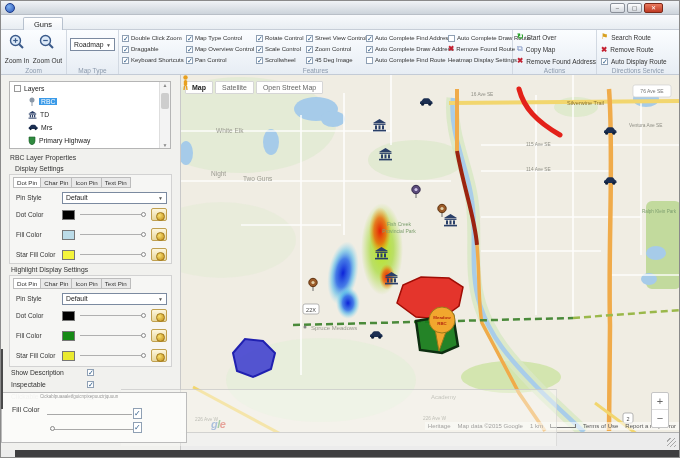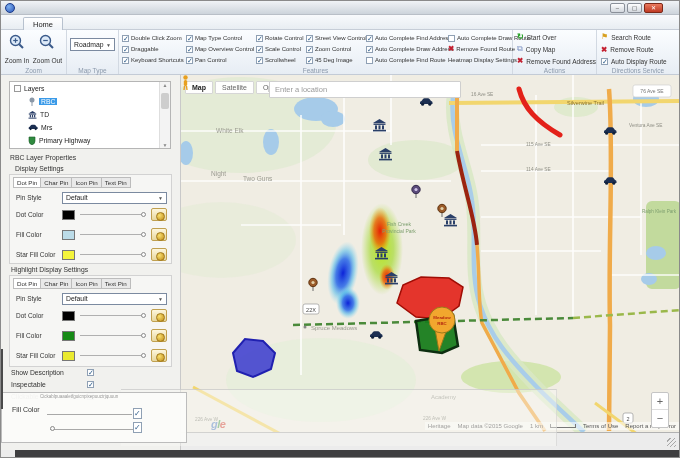--- a/index.html
+++ b/index.html
@@ -99,21 +99,21 @@
   <div class="titlebar">
     <div class="app-icon"></div>
     <div class="win-btns">
       <div class="win-btn">–</div>
       <div class="win-btn">▢</div>
       <div class="win-btn close">✕</div>
     </div>
   </div>
 
   <div class="tabrow">
-    <div class="tab">Home</div>
+    <div class="tab">Guns</div>
   </div>
 
   <div class="ribbon">
     <div class="rgroup g-zoom">
       <div class="big-btn">
         <svg width="16" height="16" viewBox="0 0 16 16">
             <circle cx="6.5" cy="6.5" r="5" fill="#ddeaf8" stroke="#3a5a8a" stroke-width="1.4"></circle>
             <line x1="4.2" y1="6.5" x2="8.8" y2="6.5" stroke="#3a5a8a" stroke-width="1.2"></line>
             <line x1="6.5" y1="4.2" x2="6.5" y2="8.8" stroke="#3a5a8a" stroke-width="1.2"></line>
             <line x1="10.2" y1="10.2" x2="14" y2="14" stroke="#3a5a8a" stroke-width="2"></line>
@@ -561,21 +561,20 @@
       </g>
 
       <circle cx="124" cy="252" r="1.5" fill="#888"></circle>
     </svg>
 
     <div class="mt-bar">
       <div class="mt-btn active">Map</div>
       <div class="mt-btn">Satellite</div>
       <div class="mt-btn">Open Street Map</div>
     </div>
-    <input class="search" placeholder="Enter a location" style="">
 
     <svg class="pegman" width="9" height="15" viewBox="0 0 9 15">
         <circle cx="4.5" cy="2.5" r="2.2" fill="#e8a020"></circle>
         <rect x="2.8" y="5" width="3.4" height="6" rx="1.5" fill="#e8a020"></rect>
         <line x1="3.5" y1="11" x2="3" y2="15" stroke="#e8a020" stroke-width="1.4"></line>
         <line x1="5.5" y1="11" x2="6" y2="15" stroke="#e8a020" stroke-width="1.4"></line>
       </svg>
     <div class="zoomctl">
       <div class="zin">+</div>
       <div>−</div>

